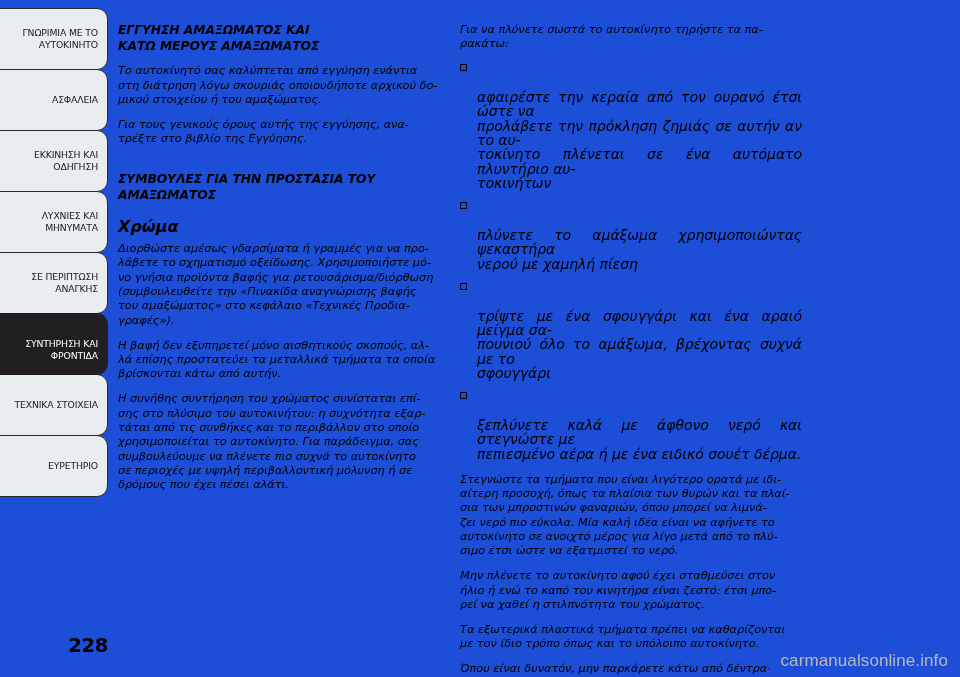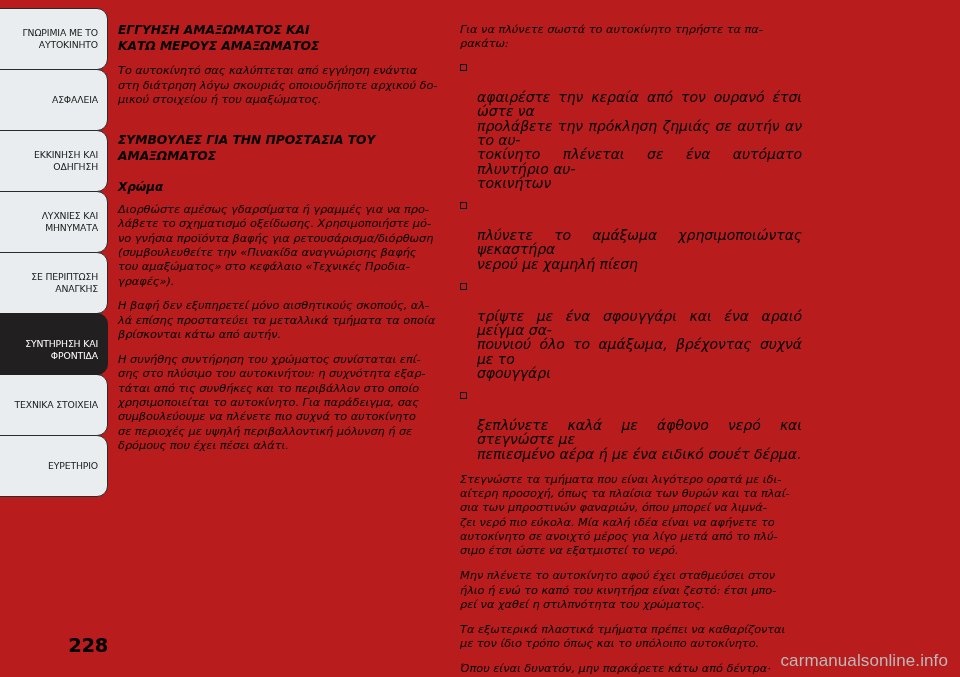--- a/index.html
+++ b/index.html
@@ -14,21 +14,21 @@
     font-family: "DejaVu Sans", "Liberation Sans", sans-serif;
     color: #000000;
     position: relative;
   }
 
   
   #page {
     position: relative;
     width: 960px;
     height: 677px;
-    background: #b91c1c;
+    background: #1d4ed8;
   }
 
   
   #sidebar {
     position: absolute;
     left: -14px;
     top: 8px;
     width: 122px;
   }
   .tab {
@@ -94,21 +94,21 @@
 
   h2.sec {
     font-size: 12.3px;
     line-height: 16.1px;
     font-weight: bold;
     letter-spacing: -0.05px;
     margin: 0 0 9px 0;
     white-space: pre-line;
   }
   h3.sub {
-    font-size: 12px;
+    font-size: 16px;
     line-height: 15px;
     font-weight: bold;
     margin: 0 0 7px 0;
   }
   p.para {
     font-size: 11.35px;
     line-height: 14.35px;
     margin: 0 0 10.5px 0;
     text-align: justify;
     text-justify: inter-word;
@@ -209,20 +209,22 @@
 
     <div class="col">
 
       <h2 class="sec">ΕΓΓΥΗΣΗ ΑΜΑΞΩΜΑΤΟΣ ΚΑΙ
 ΚΑΤΩ ΜΕΡΟΥΣ ΑΜΑΞΩΜΑΤΟΣ</h2>
 
       <p class="para">Το αυτοκίνητό σας καλύπτεται από εγγύηση ενάντια
 στη διάτρηση λόγω σκουριάς οποιουδήποτε αρχικού δο-
 μικού στοιχείου ή του αμαξώματος.</p>
 
+      <p class="para">Για τους γενικούς όρους αυτής της εγγύησης, ανα-
+τρέξτε στο βιβλίο της Εγγύησης.</p>
 
       <div class="spacer-lg"></div>
 
       <h2 class="sec">ΣΥΜΒΟΥΛΕΣ ΓΙΑ ΤΗΝ ΠΡΟΣΤΑΣΙΑ ΤΟΥ
 ΑΜΑΞΩΜΑΤΟΣ</h2>
 
       <div class="spacer-sm"></div>
 
       <h3 class="sub">Χρώμα</h3>
 

